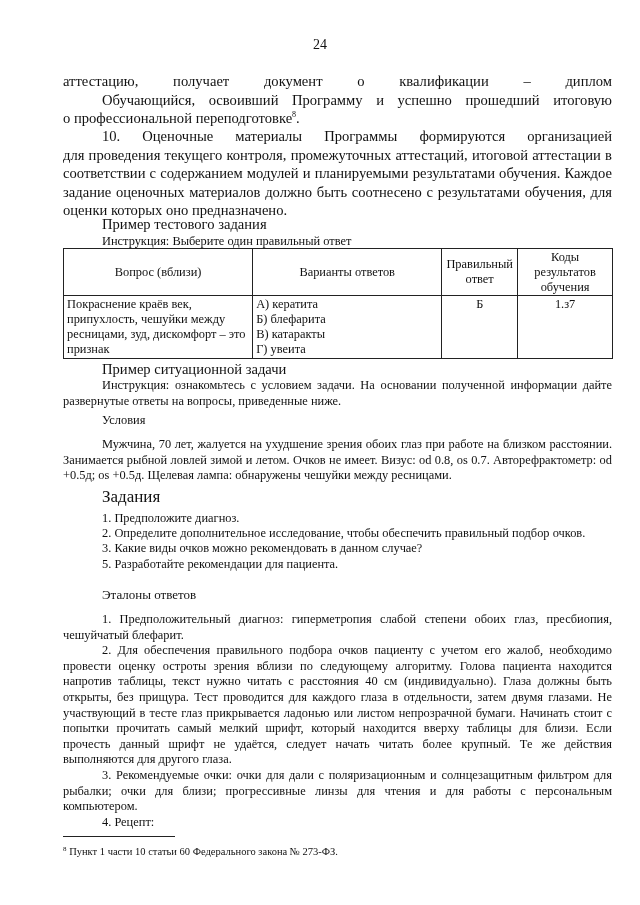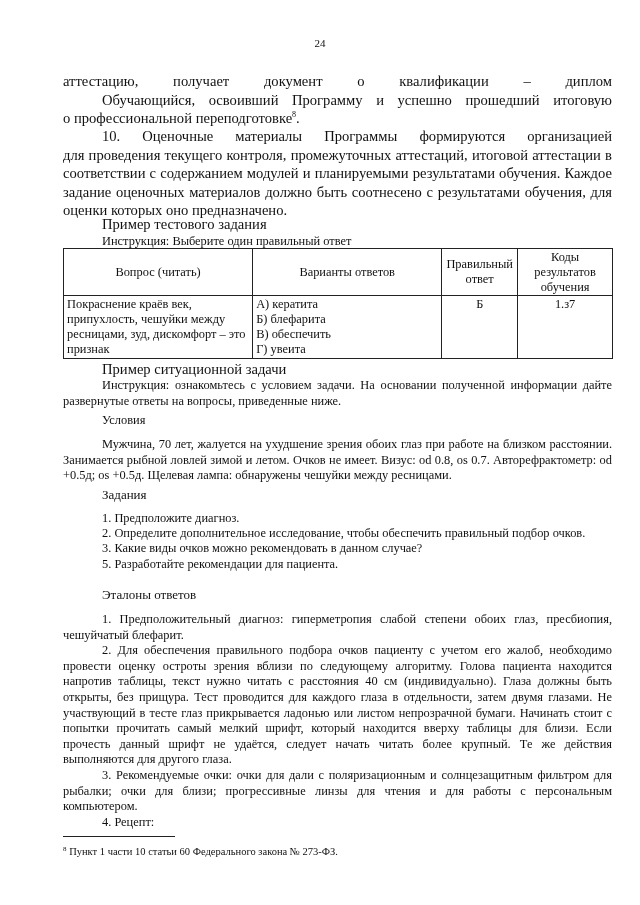--- a/index.html
+++ b/index.html
@@ -1,21 +1,21 @@
 <!DOCTYPE html>
 <html><head>
 <meta charset="utf-8">
 <style>
   html, body { margin: 0; padding: 0; background: #ffffff; }
   body {
     width: 640px; height: 905px; position: relative; overflow: hidden;
     font-family: "Liberation Serif", "DejaVu Serif", serif; color: #111;
   }
   .abs { position: absolute; }
-  .page-num { top: 37px; left: 0; width: 640px; text-align: center; font-size: 11px; }
+  .page-num { top: 37px; left: 0; width: 640px; text-align: center; font-size: 14px; }
   .p14 { font-size: 14.6px; line-height: 18.5px; text-align: justify; text-align-last: auto; }
   .just-line { text-align: justify; text-align-last: justify; }
   .p12 { font-size: 12.4px; line-height: 15.6px; text-align: justify; }
   .blk { left: 63px; width: 549px; }
   .ind { text-indent: 39px; }
   sup { font-size: 8px; vertical-align: super; line-height: 0; }
   table.tt { border-collapse: collapse; font-size: 12.4px; line-height: 14.8px; }
   table.tt td { border: 1.2px solid #222; vertical-align: top; padding: 1px 3px; }
   table.tt td.h { vertical-align: middle; text-align: center; }
   .fn-line { left: 63px; top: 836px; width: 112px; border-top: 1px solid #222; }
@@ -37,46 +37,46 @@
   <div class="just-line ind">10. Оценочные материалы Программы формируются организацией</div>
   <div style="text-align:justify;">для проведения текущего контроля, промежуточных аттестаций, итоговой аттестации в соответствии с содержанием модулей и планируемыми результатами обучения. Каждое задание оценочных материалов должно быть соотнесено с результатами обучения, для оценки которых оно предназначено.</div>
 </div>
 
 <div class="abs" style="left:102px; top:216px; font-size:14.6px;">Пример тестового задания</div>
 <div class="abs" style="left:102px; top:234px; font-size:12.4px;">Инструкция: Выберите один правильный ответ</div>
 
 <table class="abs tt" style="left:63px; top:248px; width:550px;">
   <tbody>
       <tr style="height:45px;">
-    <td class="h" style="width:183px;">Вопрос (читать)</td>
+    <td class="h" style="width:183px;">Вопрос (вблизи)</td>
     <td class="h" style="width:183px;">Варианты ответов</td>
     <td class="h" style="width:69px;">Правильный ответ</td>
     <td class="h" style="width:88px;">Коды результатов обучения</td>
   </tr>
   <tr style="height:62px;">
     <td>Покраснение краёв век, припухлость, чешуйки между ресницами, зуд, дискомфорт – это признак</td>
     <td>
       <div>А) кератита</div>
       <div>Б) блефарита</div>
-      <div>В) обеспечить</div>
+      <div>В) катаракты</div>
       <div>Г) увеита</div>
     </td>
     <td style="text-align:center;">Б</td>
     <td style="text-align:center;">1.з7</td>
   </tr>
 </tbody>
   </table>
 
 <div class="abs" style="left:102px; top:361px; font-size:14.6px;">Пример ситуационной задачи</div>
 <div class="abs blk p12 ind" style="top:378px;">Инструкция: ознакомьтесь с условием задачи. На основании полученной информации дайте развернутые ответы на вопросы, приведенные ниже.</div>
 
 <div class="abs" style="left:102px; top:413px; font-size:12.4px;">Условия</div>
 <div class="abs blk p12 ind" style="top:437px;">Мужчина, 70 лет, жалуется на ухудшение зрения обоих глаз при работе на близком расстоянии. Занимается рыбной ловлей зимой и летом. Очков не имеет. Визус: od 0.8, os 0.7. Авторефрактометр: od +0.5д; os +0.5д. Щелевая лампа: обнаружены чешуйки между ресницами.</div>
 
-<div class="abs" style="left:102px; top:487px; font-size:13px;">Задания</div>
+<div class="abs" style="left:102px; top:487px; font-size:17px;">Задания</div>
 <div class="abs" style="left:102px; top:511px; font-size:12.4px; line-height:15.2px;">
   <div>1. Предположите диагноз.</div>
   <div>2. Определите дополнительное исследование, чтобы обеспечить правильный подбор очков.</div>
   <div>3. Какие виды очков можно рекомендовать в данном случае?</div>
   <div>5. Разработайте рекомендации для пациента.</div>
 </div>
 
 <div class="abs" style="left:102px; top:587px; font-size:13px;">Эталоны ответов</div>
 
 <div class="abs blk p12" style="top:612px;">

